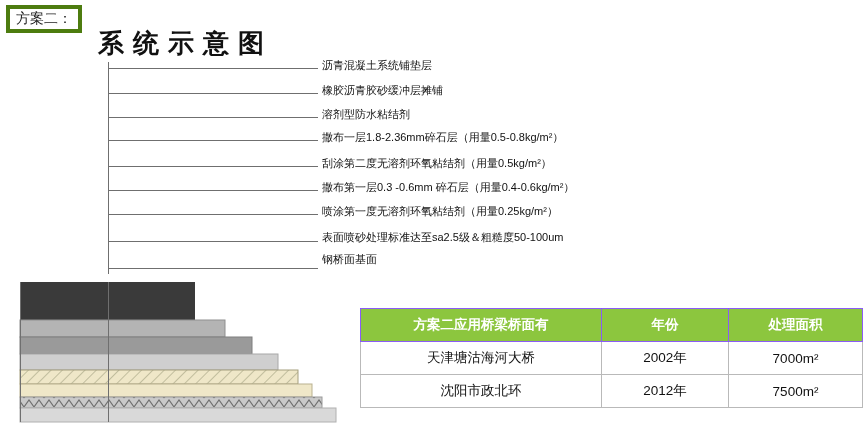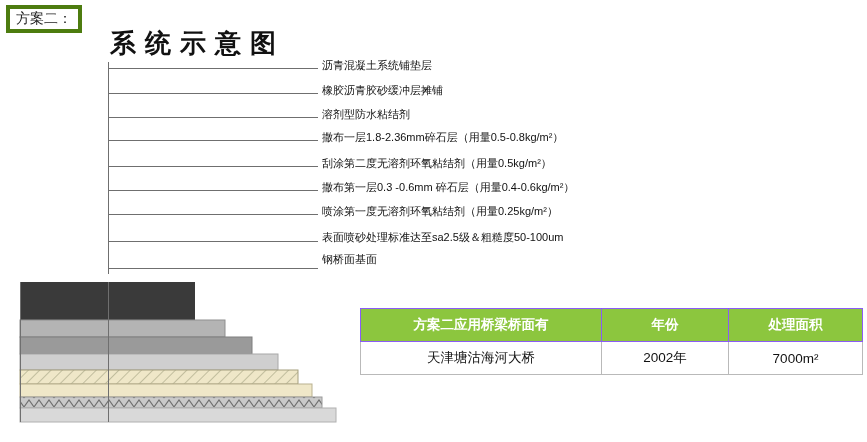--- a/index.html
+++ b/index.html
@@ -32,21 +32,20 @@
   
   #diagram-title {
     position: absolute;
     left: 98px;
     top: 26px;
     font-size: 26px;
     font-weight: bold;
     letter-spacing: 9px;
     color: #111;
     white-space: nowrap;
-    margin-left: 12px;
   }
 
   
   #callouts {
     position: absolute;
     left: 0;
     top: 0;
     width: 867px;
     height: 442px;
     pointer-events: none;
@@ -172,14 +171,19 @@
       <th class="col-b">年份</th>
       <th class="col-c">处理面积</th>
     </tr>
   </thead>
   <tbody>
     <tr>
       <td>天津塘沽海河大桥</td>
       <td>2002年</td>
       <td>7000m²</td>
     </tr>
+    <tr>
+      <td>沈阳市政北环</td>
+      <td>2012年</td>
+      <td>7500m²</td>
+    </tr>
   </tbody>
 </table>
 
 </body></html>

